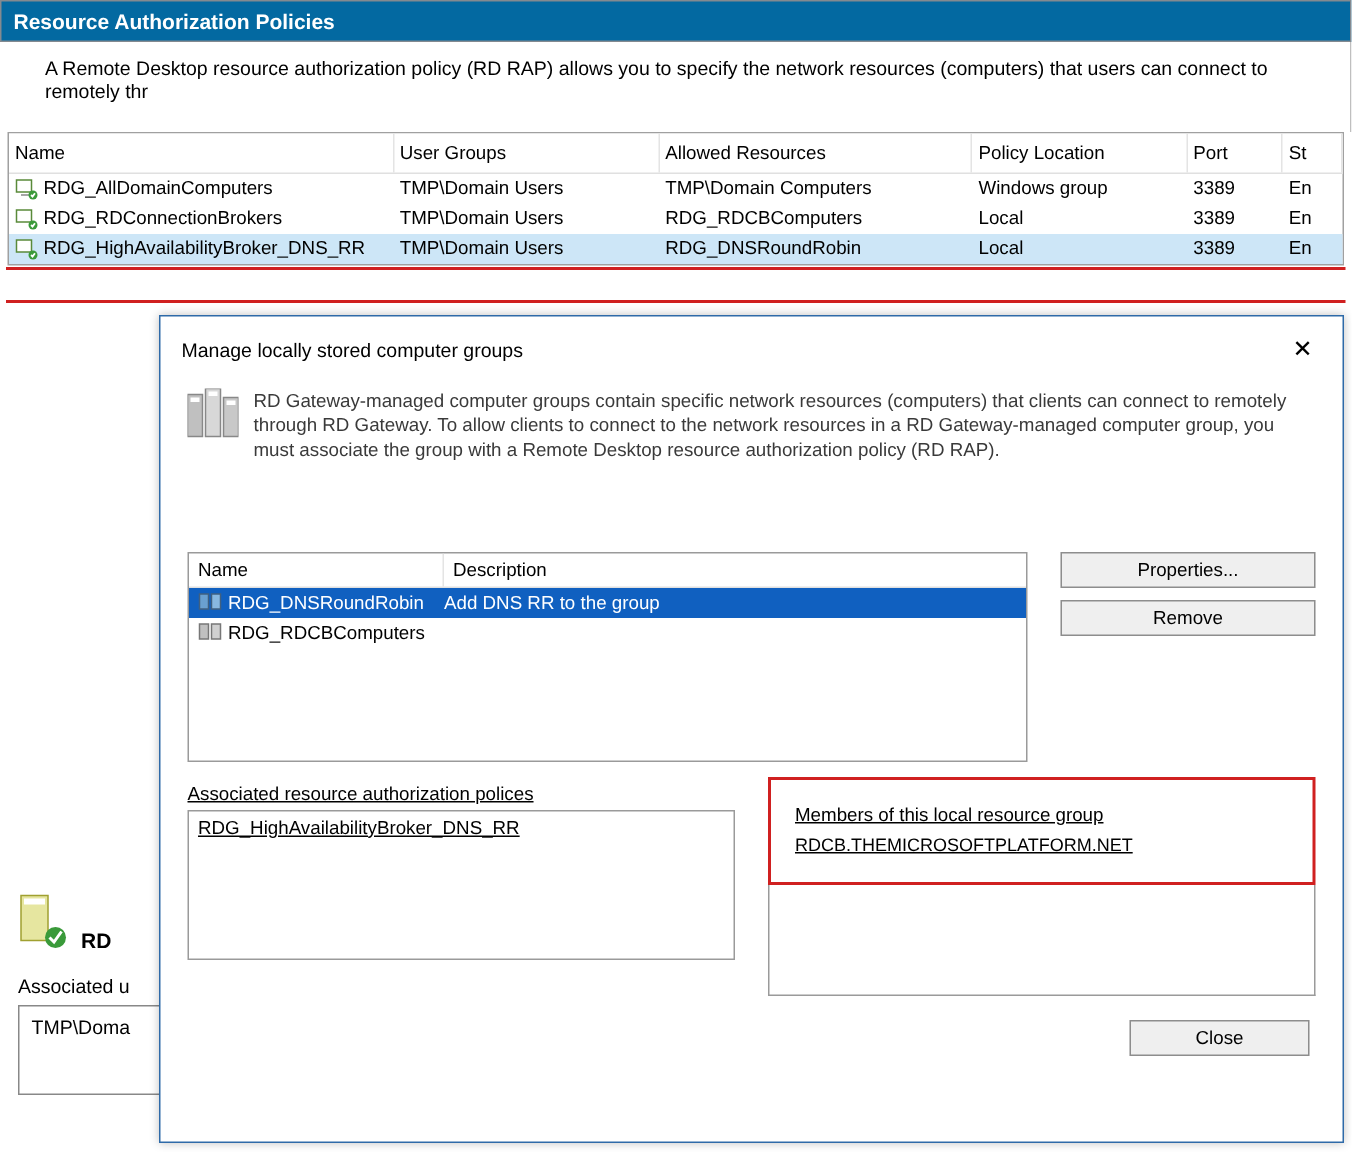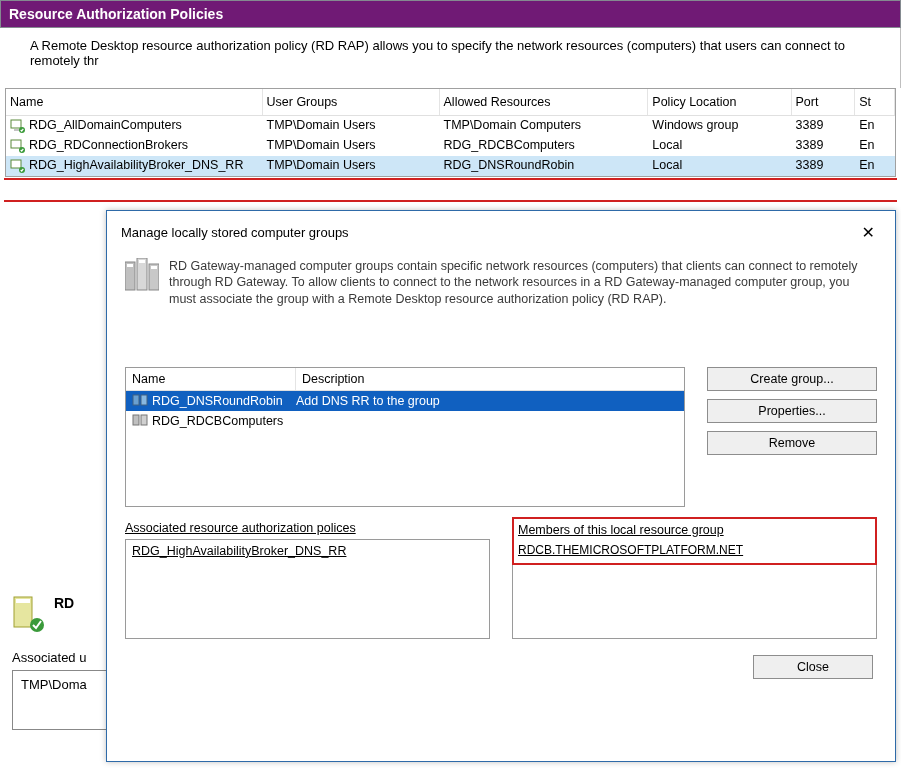--- a/index.html
+++ b/index.html
@@ -8,21 +8,21 @@
     font-family: "Segoe UI", Tahoma, sans-serif;
     font-size: 12px;
     background: #fff;
     color: #000;
     width: 901px;
     height: 768px;
     overflow: hidden;
     position: relative;
   }
   .panel-header {
-    background: #701a75;
+    background: #0369a1;
     color: #fff;
     border: 1px solid #848a90;
     padding: 5px 8px;
     font-size: 14px;
     font-weight: bold;
   }
   .intro {
     padding: 10px 6px 20px 30px;
     font-size: 13px;
     border-right: 1px solid #bfbfbf;
@@ -158,35 +158,35 @@
   }
   .labeled-box .box {
     border:1px solid #9a9a9a;
     height:100px;
     padding:4px 6px;
     font-size:12.5px;
     background:#fff;
   }
   .members-highlight-outer {
     border:2px solid #d02020;
-    padding:4px;
+    padding:16px;
     margin-top:-4px;
   }
   .close-row {
     display:flex;
     justify-content:flex-end;
     margin-top:16px;
     padding-right:4px;
   }
   .close-row .winbtn { width:120px; }
 
   
   .bg-rd {
     position:absolute; left:12px; top:595px; font-size:14px; font-weight:bold;
-    display:flex; align-items:flex-start; gap:8px;
+    display:flex; align-items:flex-end; gap:8px;
   }
   .bg-assoc {
     position:absolute; left:12px; top:650px; font-size:13px;
   }
   .bg-box {
     position:absolute; left:12px; top:670px; width:380px; height:60px;
     border:1px solid #888; padding:6px 8px; font-size:13px;
   }
   .computer-icon { width:16px; height:16px; display:inline-block; }
   .computer-icon svg { width:16px; height:16px; }
@@ -329,21 +329,20 @@
                   <rect x="1" y="2" width="6" height="10" fill="#c0c0c0" stroke="#777"></rect>
                   <rect x="9" y="2" width="6" height="10" fill="#d0d0d0" stroke="#777"></rect>
                 </svg>
             </span>
             <span>RDG_RDCBComputers</span>
           </div>
         </div>
       </div>
 
       <div class="side-buttons">
-        <div class="winbtn">Create group...</div>
         <div class="winbtn">Properties...</div>
         <div class="winbtn">Remove</div>
       </div>
     </div>
 
     <div class="bottom-panels">
       <div class="labeled-box">
         <div class="lbl">Associated resource authorization polices</div>
         <div class="box">
           <span>RDG_HighAvailabilityBroker_DNS_RR</span>

